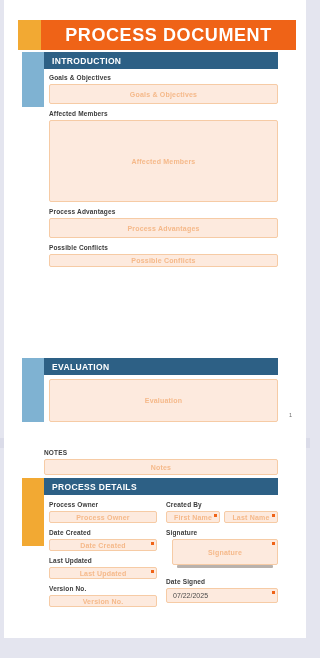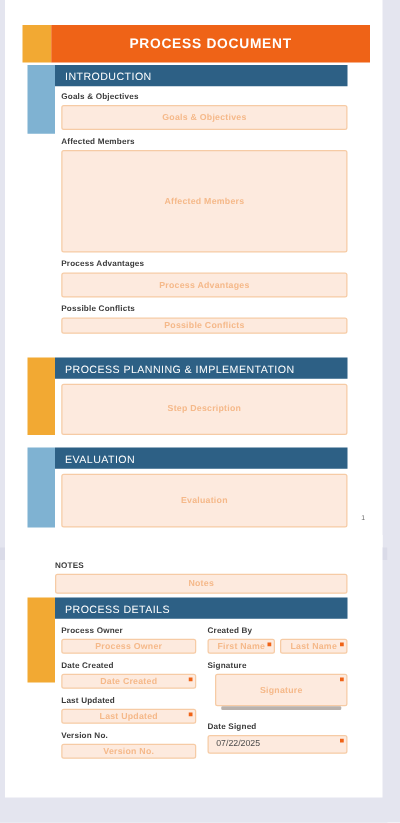--- a/index.html
+++ b/index.html
@@ -54,21 +54,21 @@
   }
   .title-main {
     flex: 1 1 auto;
     background: #ef6317;
     display: flex;
     align-items: center;
     justify-content: center;
   }
   .title-main .t {
     color: #ffffff;
-    font-size: 11px;
+    font-size: 18px;
     font-weight: bold;
     letter-spacing: 0.6px;
   }
 
   
   .section {
     position: absolute;
     left: 18px;
     width: 256px;
   }
@@ -88,21 +88,21 @@
     right: 0;
     height: 17px;
     background: #2d6085;
     display: flex;
     align-items: center;
     padding-left: 8px;
   }
   .sec-header .h {
     color: #ffffff;
     font-size: 8.5px;
-    font-weight: normal;
+    font-weight: bold;
     letter-spacing: 0.35px;
   }
 
   .sec-body {
     position: absolute;
     left: 22px;
     top: 17px;
     right: 0;
     padding: 4px 0 0 5px;
   }
@@ -211,31 +211,20 @@
         <div class="field" style="margin-bottom:0;">
           <div class="f-label">Possible Conflicts</div>
           <div class="f-box" style="height:13px;">
             <span class="ph">Possible Conflicts</span>
           </div>
         </div>
 
       </div>
     </div>
 
-    <div class="section" style="top:286px; height:62px;">
-      <div class="side-accent side-gold" style="height:62px;"></div>
-      <div class="sec-header">
-        <span class="h">PROCESS PLANNING &amp; IMPLEMENTATION</span>
-      </div>
-      <div class="sec-body">
-        <div class="f-box" style="height:41px;">
-          <span class="ph">Step Description</span>
-        </div>
-      </div>
-    </div>
 
     <div class="section" style="top:358px; height:64px;text-align:center;">
       <div class="side-accent side-blue" style="height:64px;"></div>
       <div class="sec-header">
         <span class="h">EVALUATION</span>
       </div>
       <div class="sec-body">
         <div class="f-box" style="height:43px;">
           <span class="ph">Evaluation</span>
         </div>

